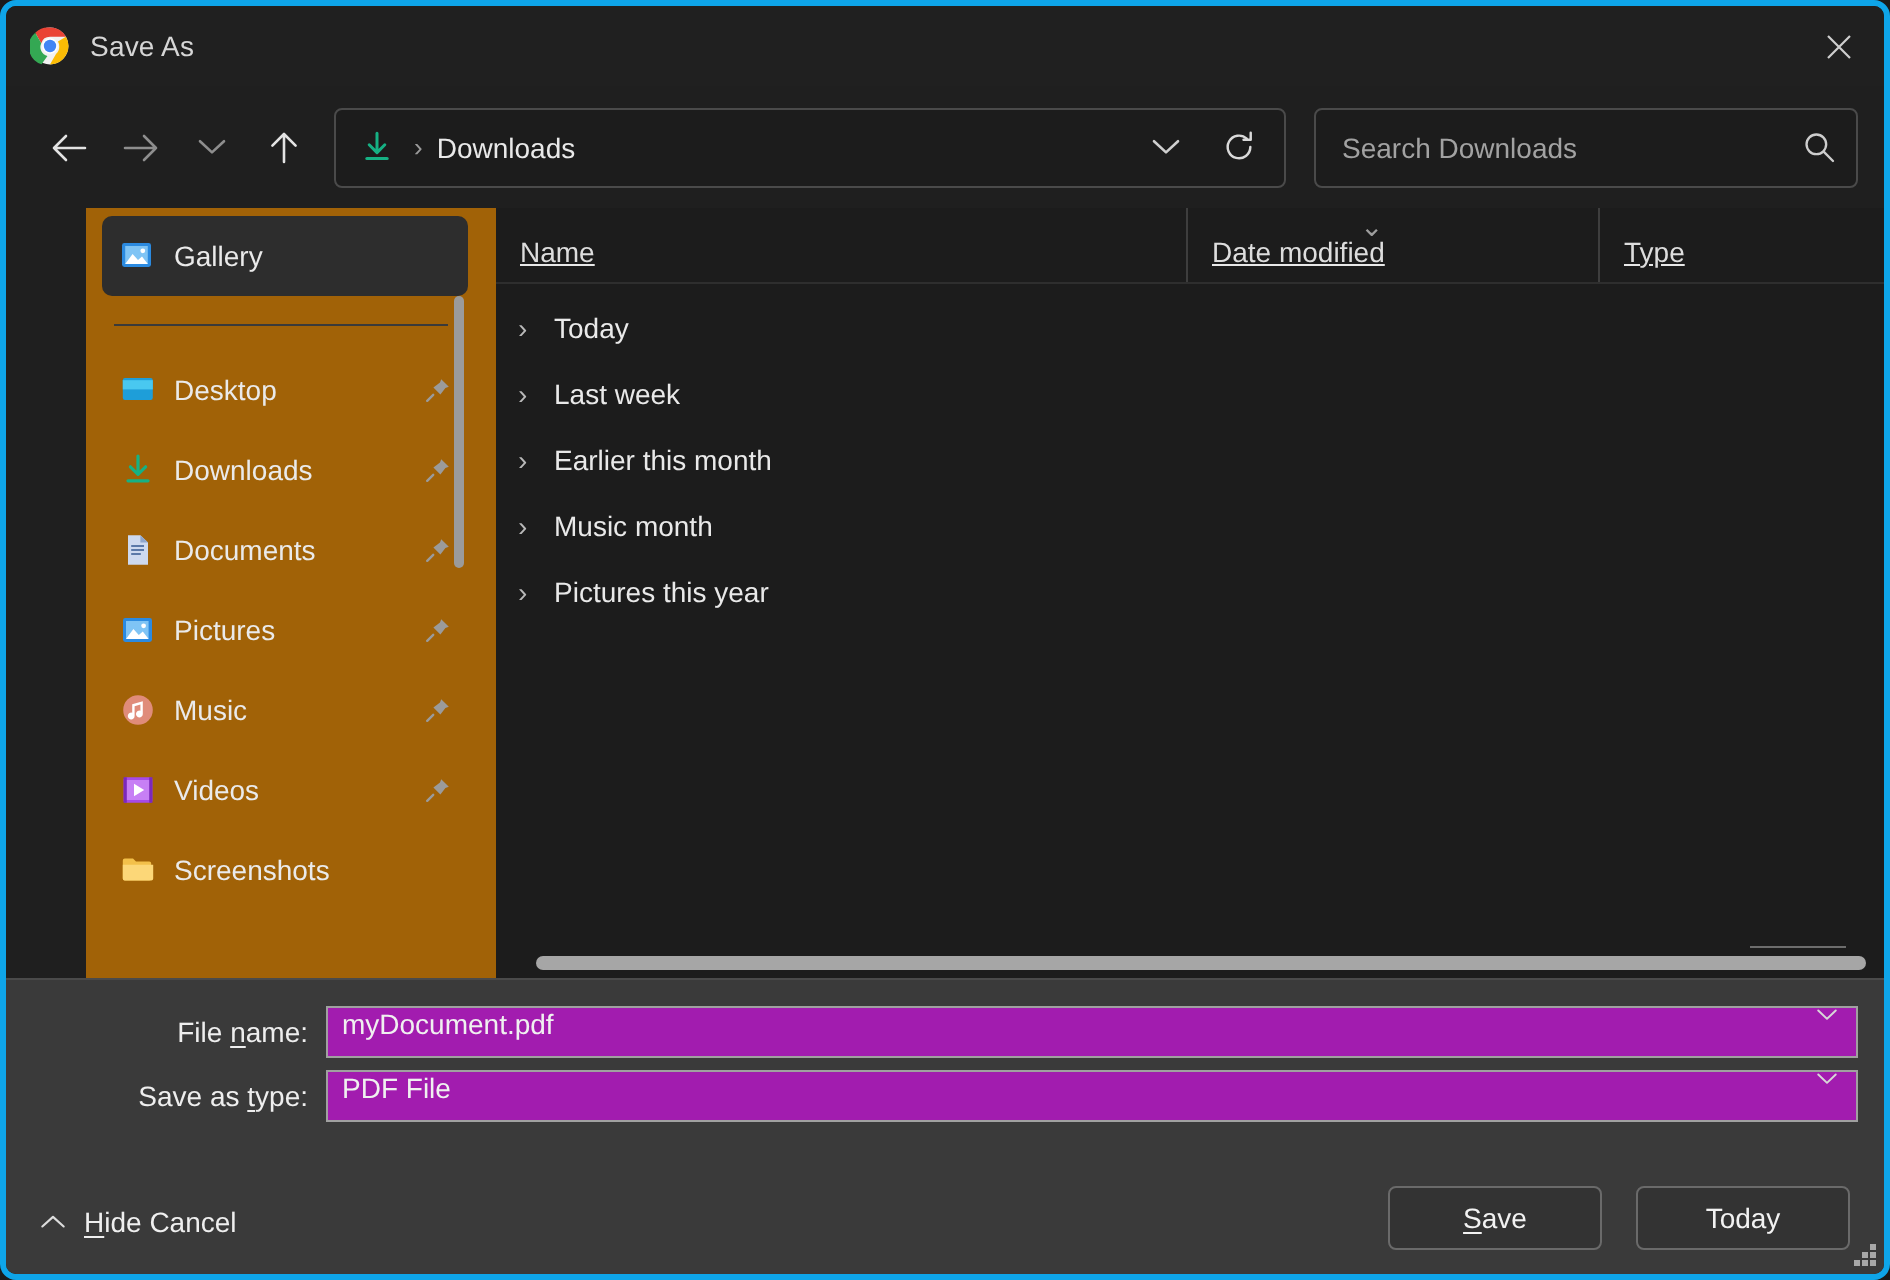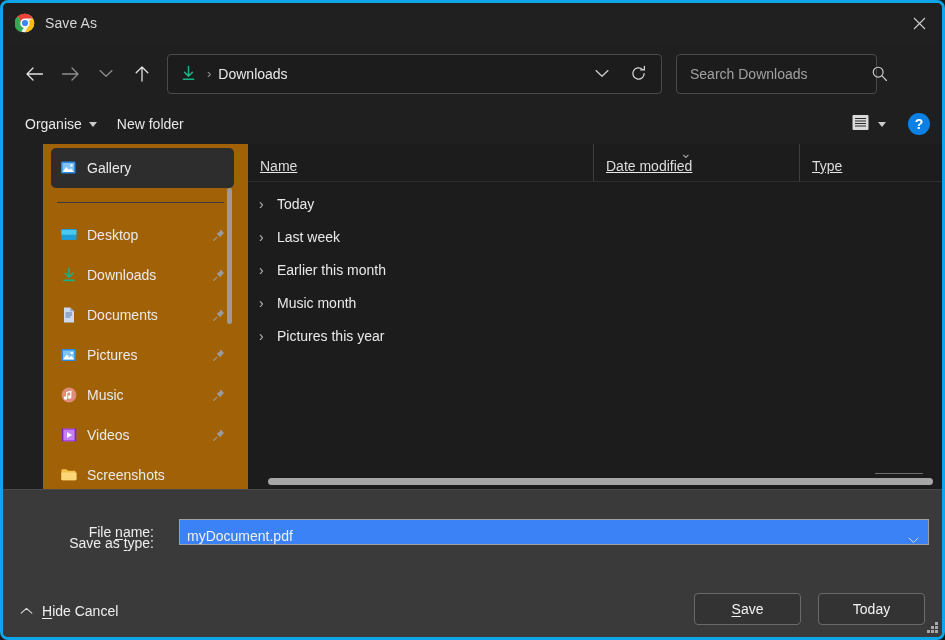--- a/index.html
+++ b/index.html
@@ -57,21 +57,21 @@
   .addr-chev {
     width:34px; height:34px; display:flex; align-items:center; justify-content:center;
     color:#cfcfcf;
   }
   .addr-refresh {
     width:38px; height:34px; display:flex; align-items:center; justify-content:center;
     color:#d9d9d9;
   }
 
   .searchbox {
-    width:201px; height:40px; margin-left:14px;
+    width:272px; height:40px; margin-left:14px;
     background:#1c1c1c; border:1px solid #4a4a4a; border-radius:4px;
     display:flex; align-items:center; padding:0 10px 0 13px;
   }
   .searchbox input {
     flex:1 1 auto; background:transparent; border:none; outline:none;
     color:#e9e9e9; font-size:14px; font-family:inherit;
   }
   .searchbox input::placeholder { color:#a2a2a2; }
   .search-icon { color:#cdcdcd; display:flex; align-items:center; }
 
@@ -151,29 +151,29 @@
     background:#a6a6a6; border-radius:4px;
   }
   .hs-hint { position:absolute; right:19px; top:0; width:48px; height:1px; background:#6d6d6d; }
 
   
   .bottom {
     flex:0 0 148px; background:#3a3a3a; position:relative;
     border-top:1px solid #4a4a4a;
   }
   .formrow { display:flex; align-items:center; position:absolute; left:0; right:13px; }
-  .formrow.r1 { top:29px;gap:16px; }
+  .formrow.r1 { top:13px; }
   .formrow.r2 { top:45px; }
   .flabel {
     width:160px; flex:0 0 160px; text-align:right; padding-right:9px;
     font-size:14px; color:#eeeeee;
   }
   .fctrl {
-    flex:1 1 auto; height:26px; background:#3b82f6; border:1px solid #a0a0a0;
-    display:flex; align-items:flex-end; padding:0 4px 0 7px;
+    flex:1 1 auto; height:26px; background:#a21caf; border:1px solid #a0a0a0;
+    display:flex; align-items:flex-start; padding:0 4px 0 7px;
   }
   .fctrl input, .fctrl .selval {
     flex:1 1 auto; background:transparent; border:none; outline:none;
     color:#f0f0f0; font-size:14px; font-family:inherit;
   }
   .sel-chev { width:22px; display:flex; align-items:center; justify-content:center; color:#d8d8d8; }
 
   .hidefolders {
     position:absolute; left:17px; bottom:18px; display:flex; align-items:center; gap:9px;
     font-size:14px; color:#efefef;
@@ -265,40 +265,20 @@
       <input type="text" value="" placeholder="Search Downloads" style="">
       <span class="search-icon">
         <svg width="17" height="17" viewBox="0 0 18 18">
           <circle cx="7.6" cy="7.6" r="5.2" stroke="currentColor" stroke-width="1.25" fill="none"></circle>
           <path d="M11.6 11.6 L16.4 16.4" stroke="currentColor" stroke-width="1.25" stroke-linecap="round"></path>
         </svg>
       </span>
     </div>
   </div>
 
-  <div class="cmdbar">
-    <span class="cmd-item">
-      <span>Organise</span>
-      <span class="caret-dn"></span>
-    </span>
-    <span class="cmd-item">
-      <span>New folder</span>
-    </span>
-    <span class="cmd-spacer"></span>
-    <span class="viewbtn">
-      <span>
-        <svg width="19" height="19" viewBox="0 0 19 19">
-          <rect x="1.5" y="2" width="16" height="15" rx="1" fill="#dadada"></rect>
-          <path d="M4 5.5 H15 M4 8 H15 M4 10.5 H15 M4 13 H15" stroke="#2a2a2a" stroke-width="1.2"></path>
-        </svg>
-      </span>
-      <span class="caret-dn"></span>
-    </span>
-    <span class="helpbtn">?</span>
-  </div>
 
   <div class="body">
 
     <div class="sidebar">
 
       <div class="side-item selected">
         <span class="side-ico">
           <svg width="18" height="18" viewBox="0 0 18 18">
             <rect x="1" y="2.5" width="14.5" height="12" rx="1.2" fill="#2b8ae0"></rect>
             <rect x="2.6" y="4" width="11.3" height="9" fill="#7fc4f5"></rect>
@@ -482,20 +462,28 @@
         <span class="sel-chev">
           <svg width="11" height="7" viewBox="0 0 12 8">
             <path d="M1 1.4 L6 6.2 L11 1.4" stroke="currentColor" stroke-width="1.1" fill="none" stroke-linecap="round" stroke-linejoin="round"></path>
           </svg>
         </span>
       </div>
     </div>
 
     <div class="formrow r2">
       <span class="flabel"><span>Save as </span><u>t</u><span>ype:</span></span>
+      <div class="fctrl">
+        <span class="selval">PDF File</span>
+        <span class="sel-chev">
+          <svg width="11" height="7" viewBox="0 0 12 8">
+            <path d="M1 1.4 L6 6.2 L11 1.4" stroke="currentColor" stroke-width="1.1" fill="none" stroke-linecap="round" stroke-linejoin="round"></path>
+          </svg>
+        </span>
+      </div>
     </div>
 
     <div class="hidefolders">
       <span class="hf-chev">
         <svg width="13" height="8" viewBox="0 0 14 9">
           <path d="M1 7 L7 1.6 L13 7" stroke="currentColor" stroke-width="1.2" fill="none" stroke-linecap="round" stroke-linejoin="round"></path>
         </svg>
       </span>
       <span><span></span><u>H</u><span>ide Cancel</span></span>
     </div>

